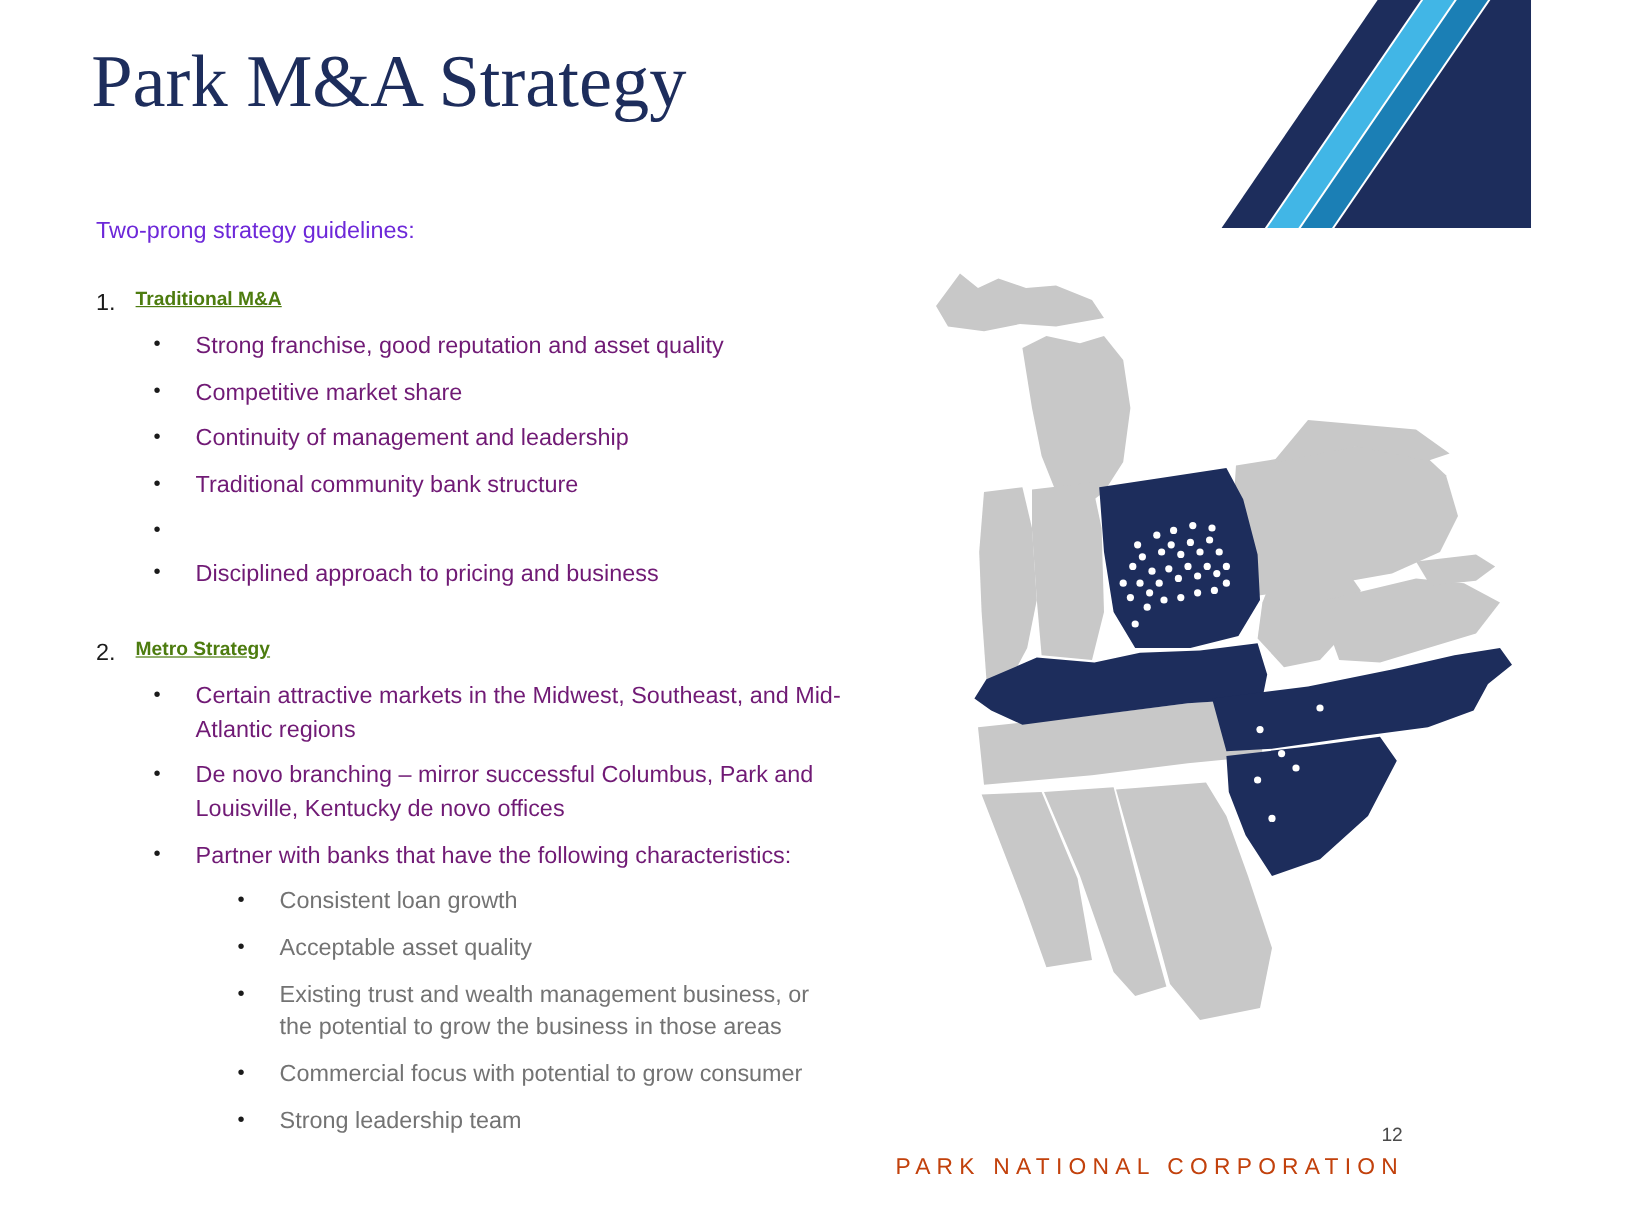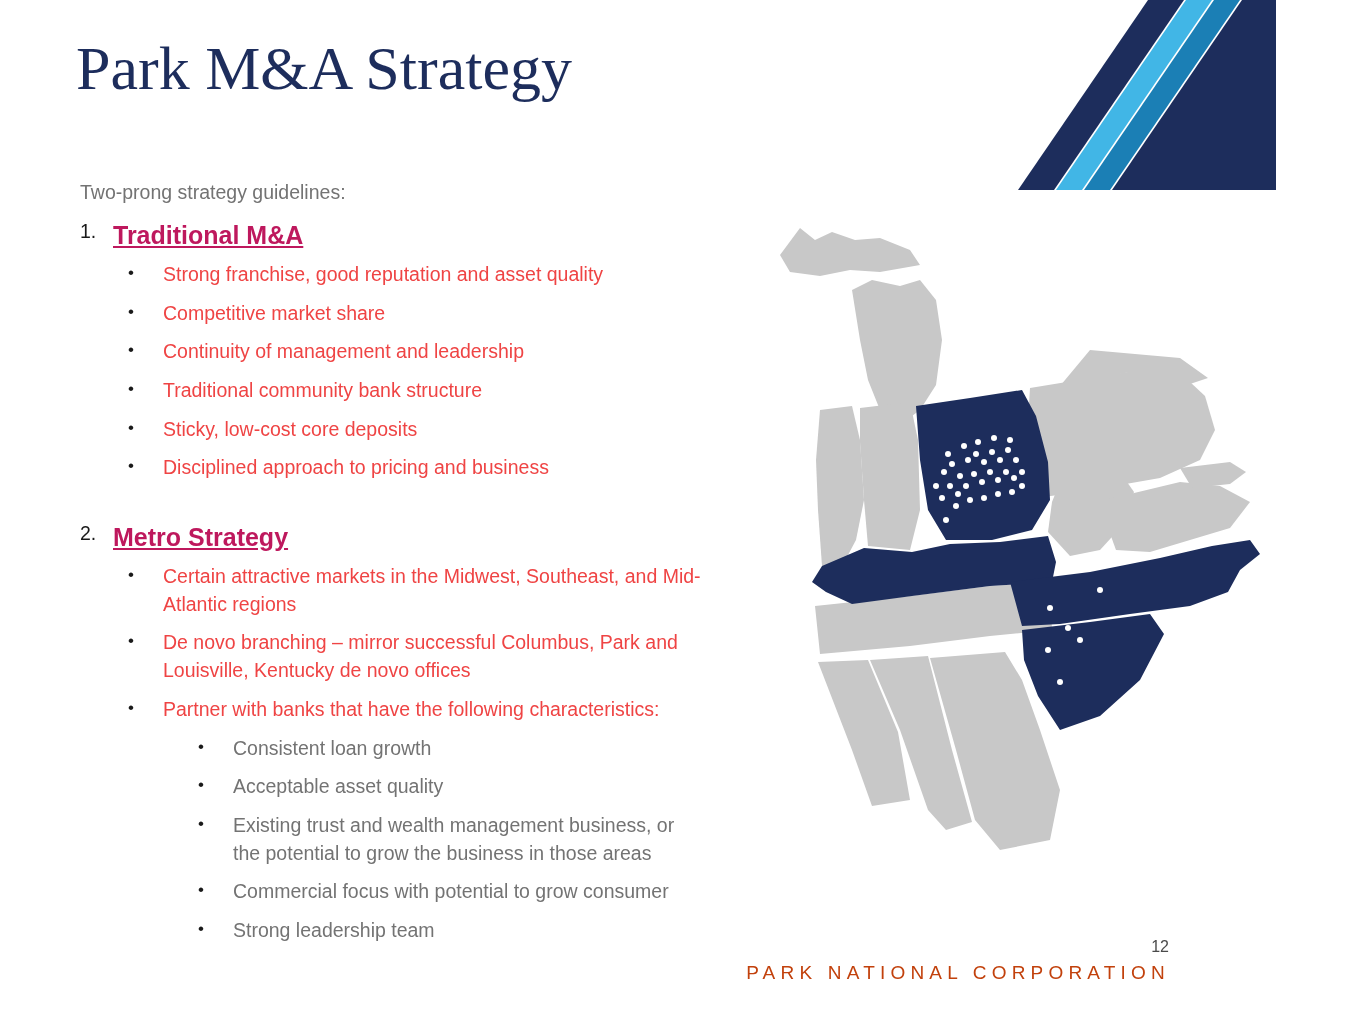--- a/index.html
+++ b/index.html
@@ -47,38 +47,38 @@
     position: absolute;
     left: 80px;
     top: 180px;
     width: 640px;
     color: #1a1a1a;
     font-size: 19.5px;
     line-height: 1.28;
   }
   .intro-line {
     font-size: 19.5px;
-    color: #737373;
-    margin-bottom: 14px;
+    color: #6d28d9;
+    margin-bottom: 35px;
   }
   .num-item {
     display: flex;
     margin-bottom: 10px;
   }
   .num-marker {
     width: 33px;
     flex: 0 0 33px;
     font-size: 19.5px;
     color: #1a1a1a;
   }
   .num-label {
     font-weight: bold;
     text-decoration: underline;
-    font-size: 25px;
-    color: #be185d;
+    font-size: 16px;
+    color: #4d7c0f;
   }
   ul.lvl1 {
     list-style: none;
     margin: 0 0 0 0;
     padding: 0;
   }
   ul.lvl1 > li {
     display: flex;
     margin: 0 0 11px 0;
     padding: 0;
@@ -88,21 +88,21 @@
     width: 35px;
     text-align: left;
     padding-left: 48px;
     font-size: 17px;
     line-height: 1.45;
     color: #1a1a1a;
   }
   ul.lvl1 > li .btxt {
     font-size: 19.5px;
     line-height: 1.42;
-    color: #ef4444;
+    color: #701a75;
     max-width: 560px;
   }
   ul.lvl2 {
     list-style: none;
     margin: 4px 0 0 0;
     padding: 0;
   }
   ul.lvl2 > li {
     display: flex;
     margin: 0 0 11px 0;
@@ -188,21 +188,20 @@
       <li>
         <span class="bullet">•</span>
         <span class="btxt">Continuity of management and leadership</span>
       </li>
       <li>
         <span class="bullet">•</span>
         <span class="btxt">Traditional community bank structure</span>
       </li>
       <li>
         <span class="bullet">•</span>
-        <span class="btxt">Sticky, low-cost core deposits</span>
       </li>
       <li>
         <span class="bullet">•</span>
         <span class="btxt">Disciplined approach to pricing and business</span>
       </li>
     </ul>
 
     <div class="spacer-block"></div>
 
     <div class="num-item">

